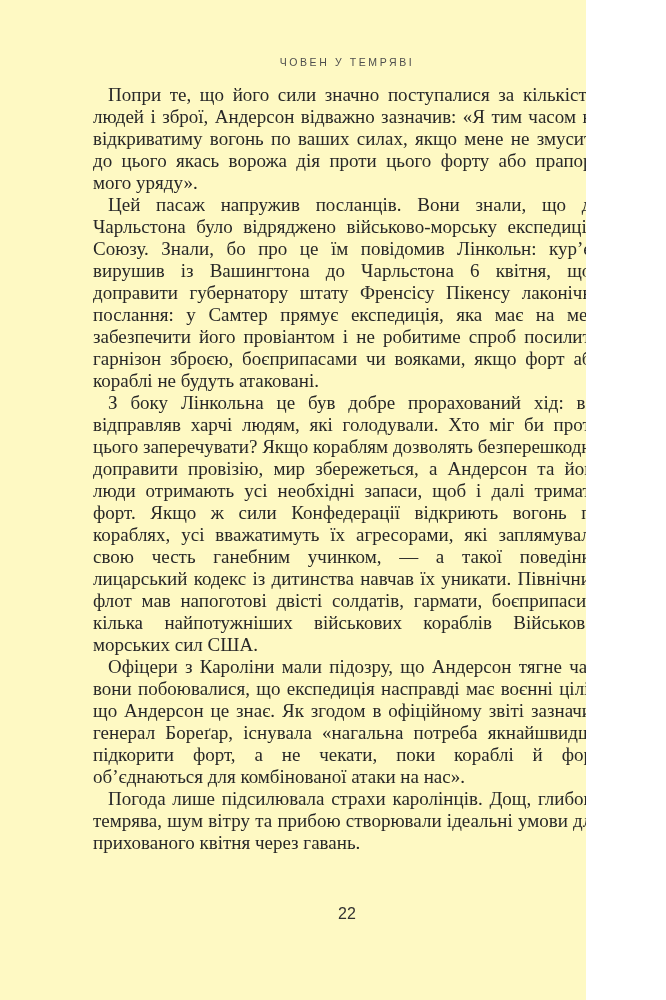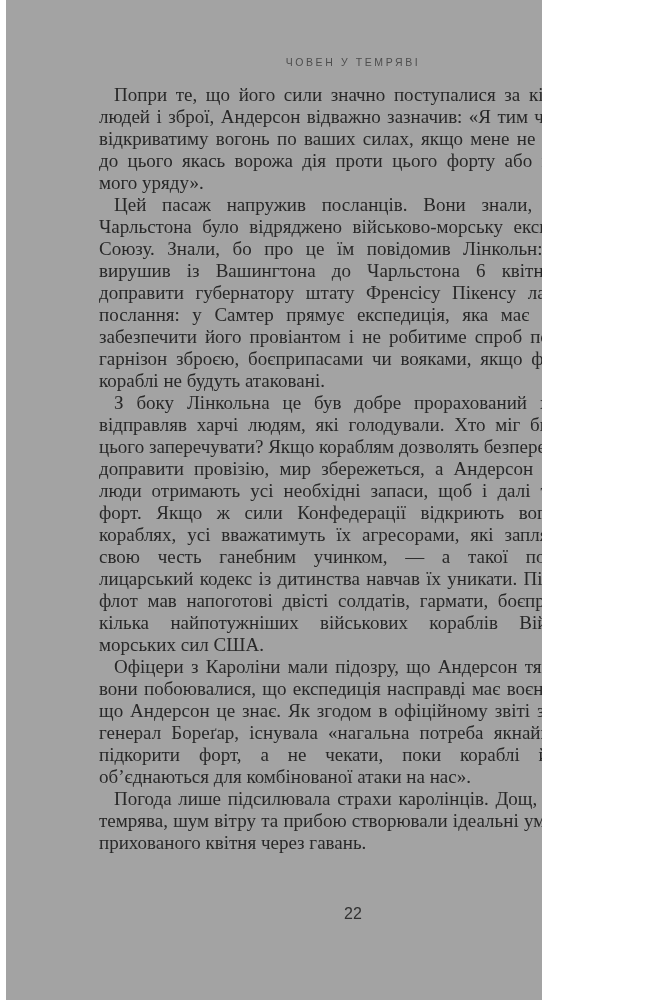--- a/index.html
+++ b/index.html
@@ -2,26 +2,25 @@
 <html lang="uk"><head>
 <meta charset="utf-8">
 <style>
   html, body {
     margin: 0;
     padding: 0;
     background: #ffffff;
   }
   .page {
     position: relative;
-    width: 536px;
+    width: 586px;
     height: 1000px;
-    background: #a3a3a3;
+    background: #fef9c3;
     font-family: "Liberation Serif", serif;
     overflow: hidden;
-    margin-left: 6px;
   }
   .running-head {
     position: absolute;
     top: 56px;
     left: 93px;
     width: 508px;
     text-align: center;
     font-family: "Liberation Sans", sans-serif;
     font-size: 10.5px;
     font-weight: 400;

